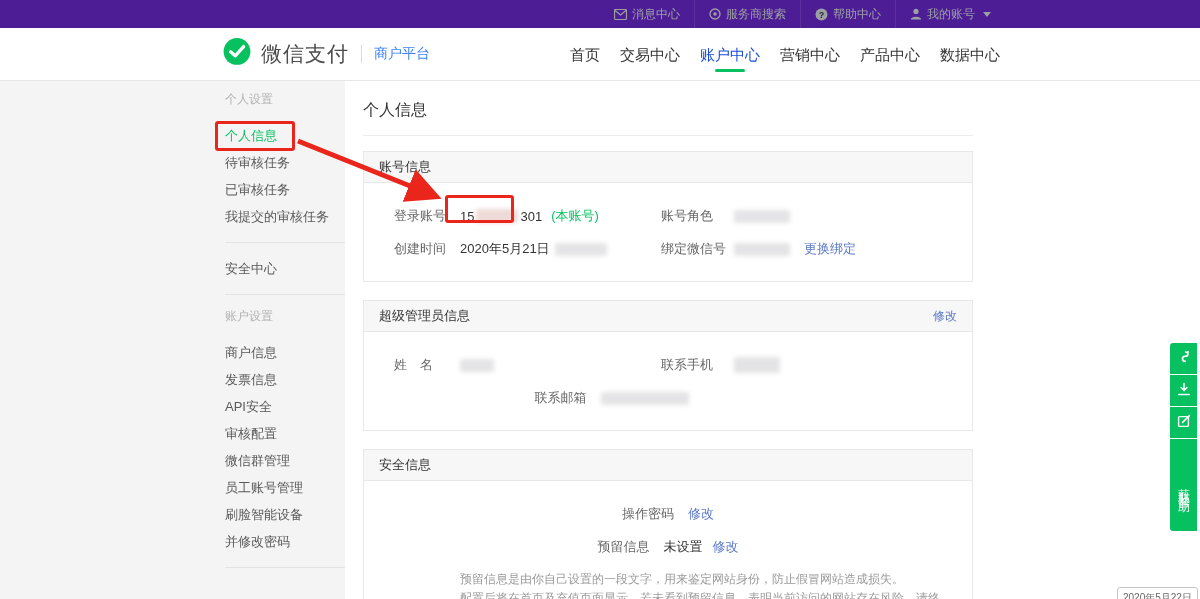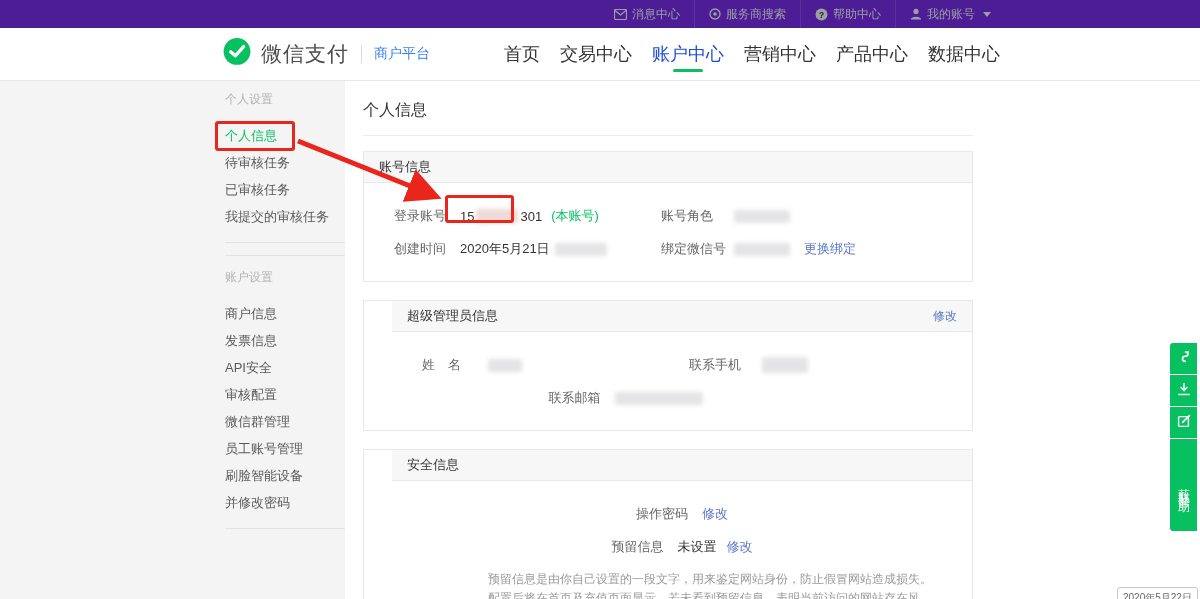--- a/index.html
+++ b/index.html
@@ -17,21 +17,21 @@
     border-right:4px solid transparent; border-top:5px solid #9ca0a5; margin-left:3px; }
 
   
   .header { height:53px; background:#fff; border-bottom:1px solid #e7e7e7;
     display:flex; align-items:center; }
   .brand { margin-left:222px; display:flex; align-items:center; }
   .brand-name { font-size:21px; color:#4c4c4c; margin-left:9px; letter-spacing:1px; }
   .brand-sep { width:1px; height:18px; background:#d9d9d9; margin:0 12px; }
   .brand-platform { font-size:14px; color:#3b82f6; }
   .nav { margin-left:auto; display:flex; gap:20px; padding-right:200px; }
-  .nav-item { font-size:18px; color:#333; height:53px; line-height:53px;
+  .nav-item { font-size:15px; color:#333; height:53px; line-height:53px;
     position:relative; cursor:pointer; white-space:nowrap;text-align:center; }
   .nav-item.active { color:#1d4ed8; }
   .nav-item.active::after { content:""; position:absolute; left:50%;
     transform:translateX(-50%); bottom:9px; width:30px; height:3px;
     background:#07c160; border-radius:2px; }
 
   
   .page { position:relative; height:518px; background:#fff; }
   .side-bg { position:absolute; left:0; top:0; width:345px; height:100%;
     background:#f4f4f5; }
@@ -42,21 +42,21 @@
   .side-item { height:27px; line-height:27px; font-size:13px; color:#595959;
     cursor:pointer; white-space:nowrap; }
   .side-item.active { color:#07c160; }
   .side-divider { border-top:1px solid #e3e3e5; margin:12px 0; }
 
   
   .main { position:absolute; left:363px; top:0; width:610px; }
   .page-title { font-size:16px; color:#333; font-weight:normal;
     padding:19px 0 14px; border-bottom:1px solid #ececee; }
   .card { border:1px solid #e8e8ea; margin-top:15px; background:#fff; }
-  .card + .card { margin-top:18px;padding-left:28px; }
+  .card + .card { margin-top:18px; }
   .card-header { background:#f7f7f8; border-bottom:1px solid #e8e8ea;
     padding:6px 15px; font-size:13px; color:#333; display:flex;
     justify-content:space-between; align-items:center; }
   .card-body { padding:23px 30px 22px; }
   .info-row { display:flex; align-items:center; height:20px; margin-bottom:13px;justify-content:center; }
   .info-row:last-child { margin-bottom:0; }
   .cell { display:flex; align-items:center; }
   .cell-l { width:267px; }
   .cell-r { flex:1; }
   .label { font-size:13px; color:#666; }
@@ -165,20 +165,21 @@
 <div class="page">
   <div class="side-bg"></div>
 
   <div class="sidebar">
     <div class="side-section">个人设置</div>
     <div class="side-item active">个人信息</div>
     <div class="side-item">待审核任务</div>
     <div class="side-item">已审核任务</div>
     <div class="side-item">我提交的审核任务</div>
     <div class="side-divider"></div>
+    <div class="side-item">安全中心</div>
     <div class="side-divider"></div>
     <div class="side-section">账户设置</div>
     <div class="side-item">商户信息</div>
     <div class="side-item">发票信息</div>
     <div class="side-item">API安全</div>
     <div class="side-item">审核配置</div>
     <div class="side-item">微信群管理</div>
     <div class="side-item">员工账号管理</div>
     <div class="side-item">刷脸智能设备</div>
     <div class="side-item">并修改密码</div>

